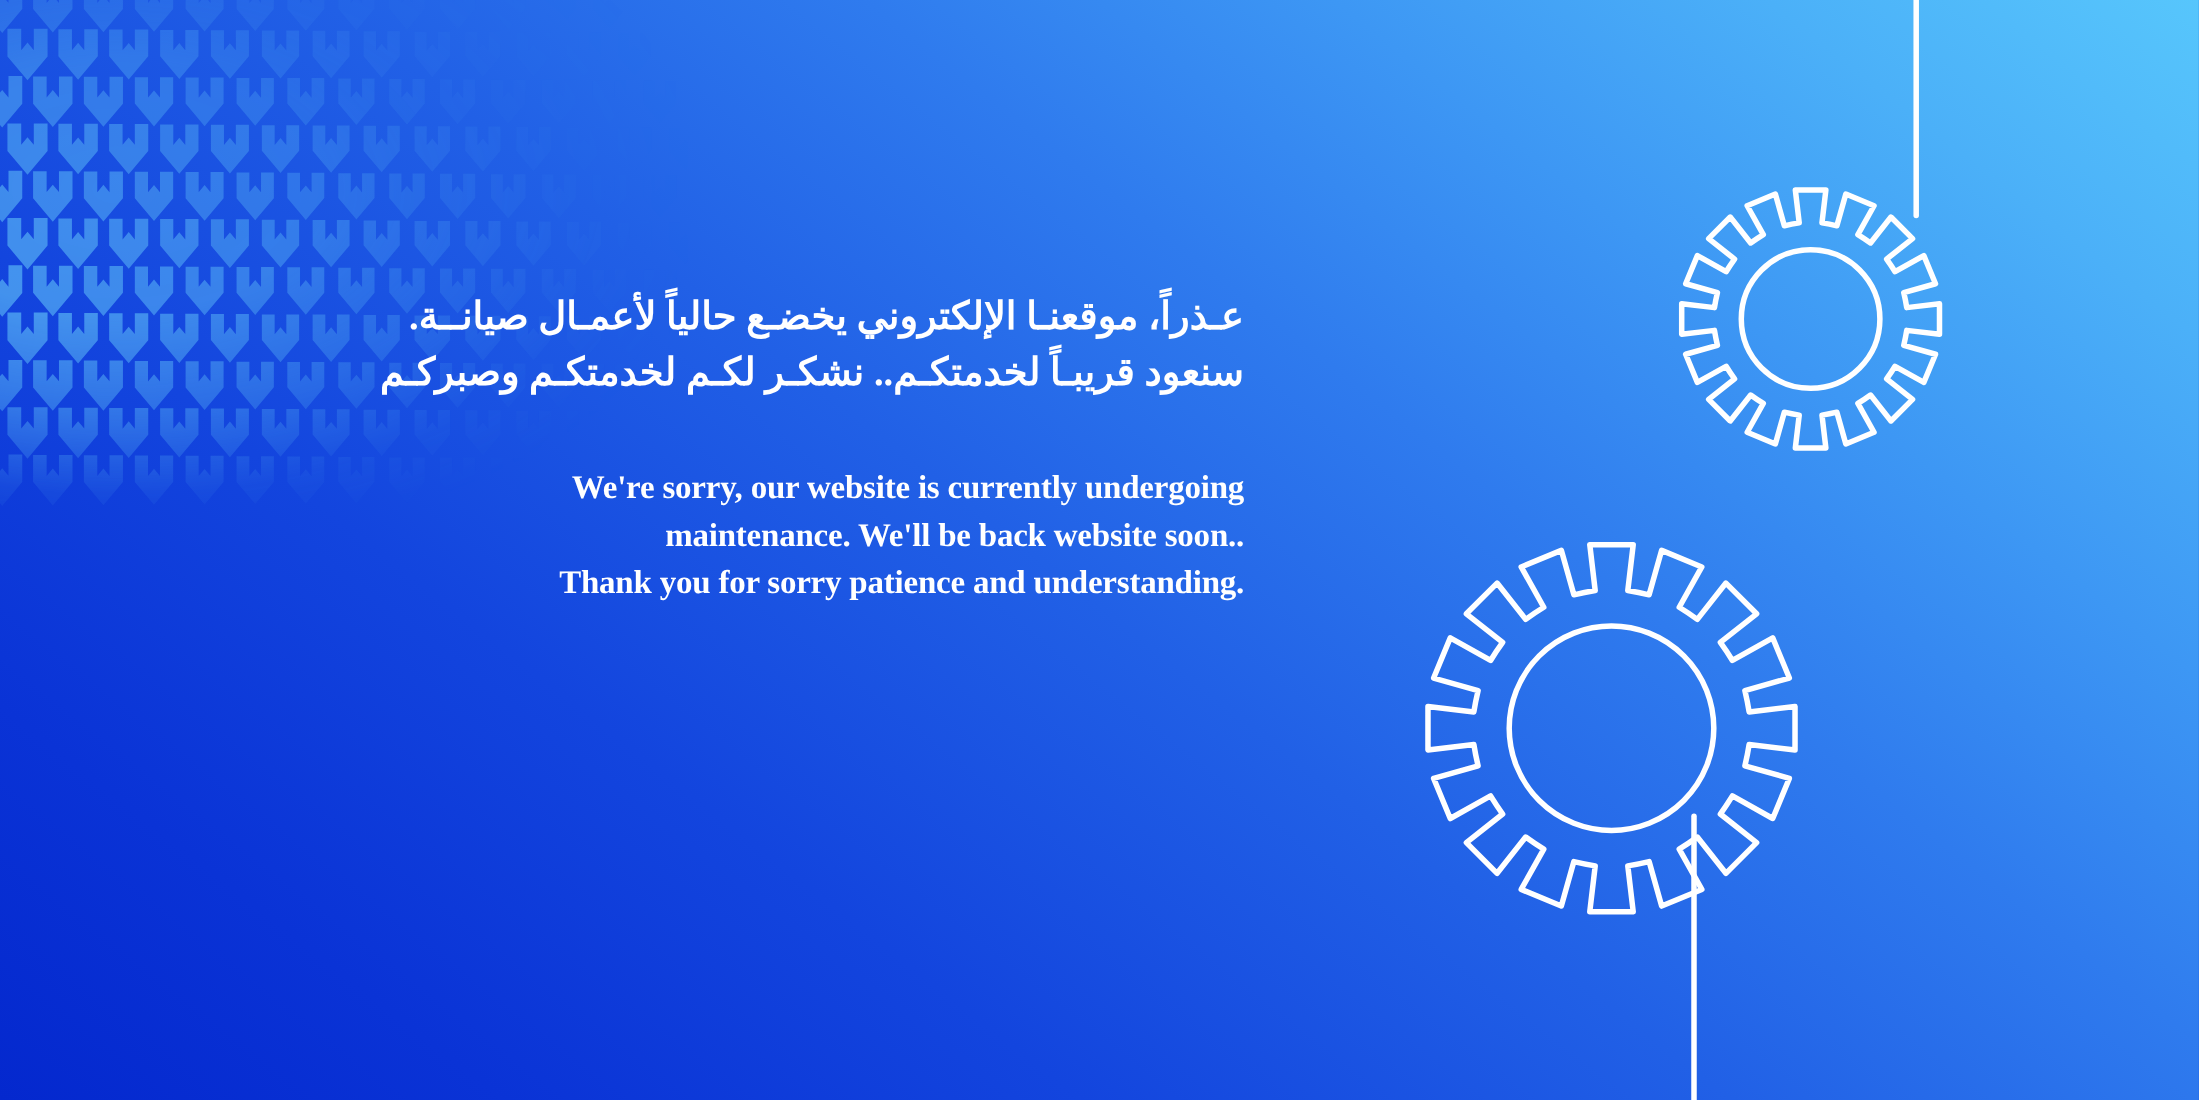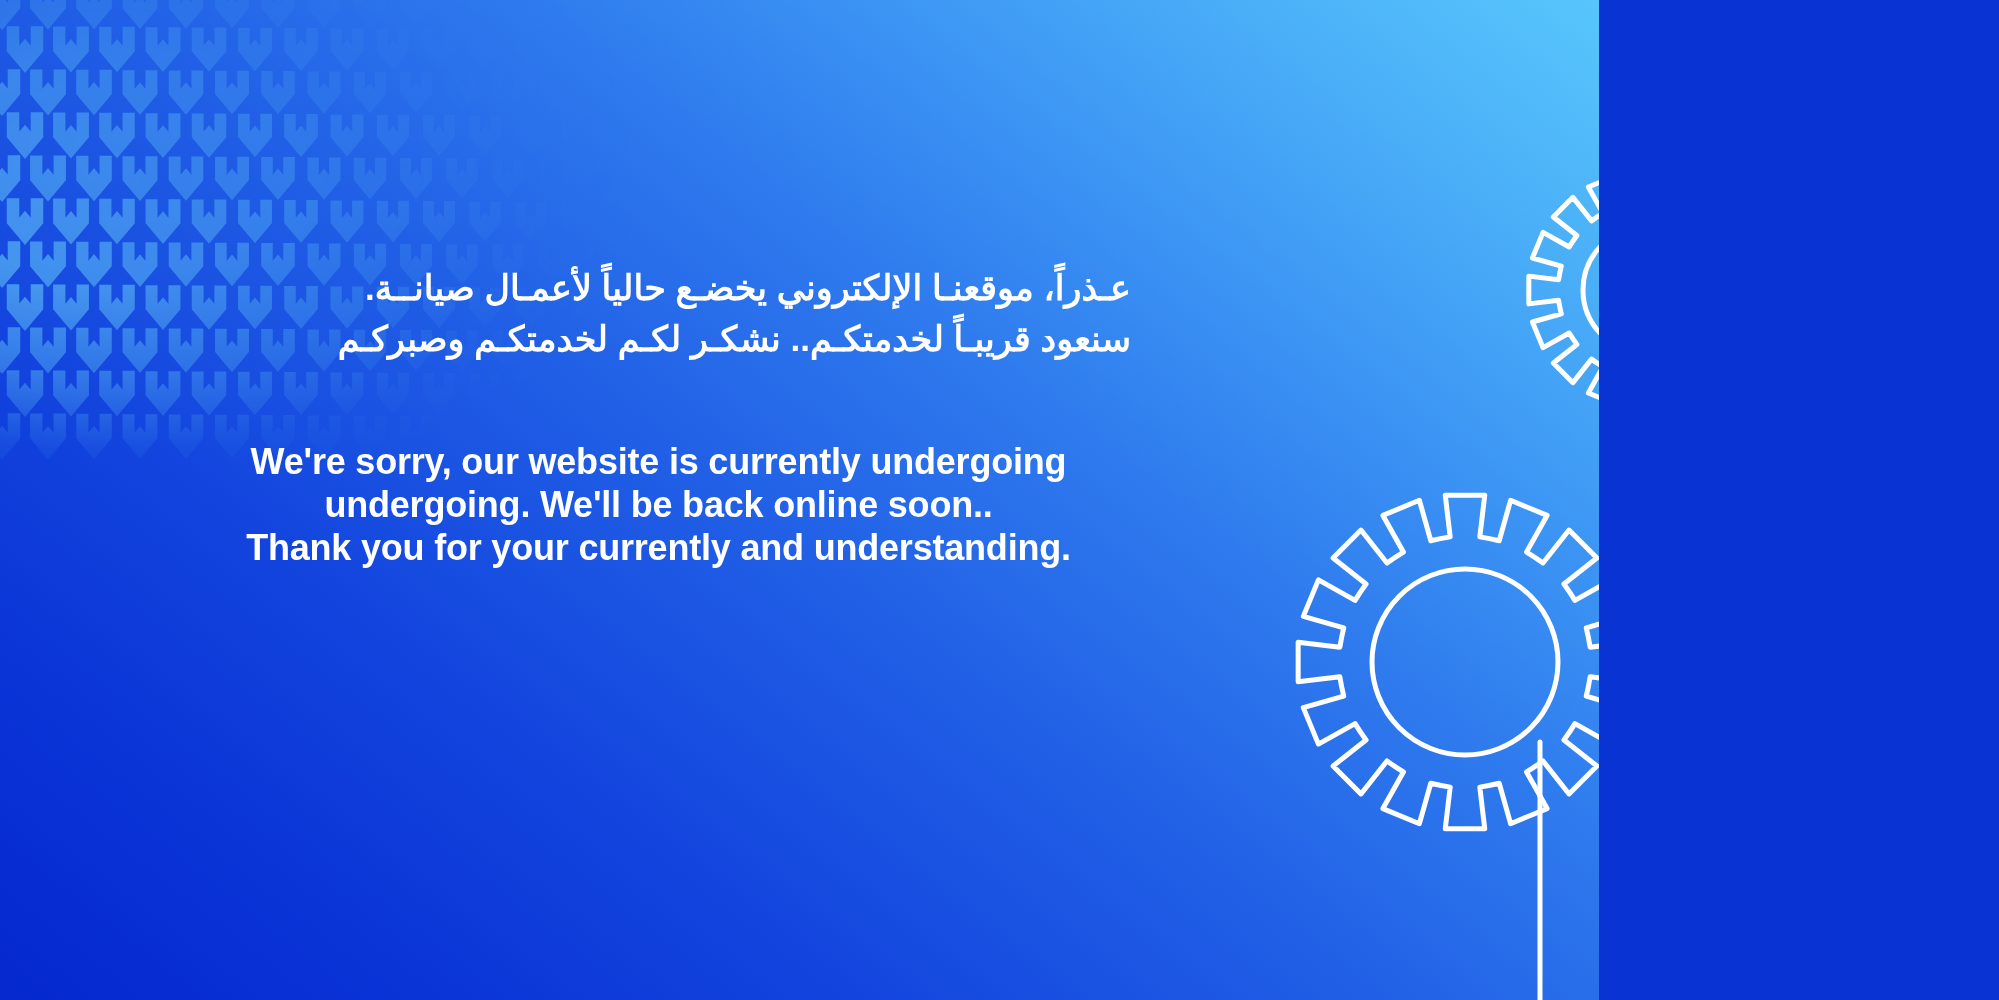--- a/index.html
+++ b/index.html
@@ -3,24 +3,24 @@
 <meta charset="utf-8">
 <title>Maintenance</title>
 <style>
   html, body {
     margin: 0;
     padding: 0;
     background: #0A33D4;
   }
   #stage {
     position: relative;
-    width: 1599px;
+    width: 1999px;
     height: 1000px;
     overflow: hidden;
-    font-family: Liberation Sans, sans-serif;
+    font-family: Liberation Serif, serif;
     
     background:
       linear-gradient(38deg,
         #0428CE 0%,
         #0A33D6 14%,
         #1345DE 30%,
         #2160E6 48%,
         #2F7BEE 63%,
         #3D97F4 76%,
         #4BB0F8 88%,
@@ -74,25 +74,25 @@
     text-align: right;
     color: #FFFFFF;
     font-size: 35px;
     font-weight: 700;
     line-height: 51px;
     letter-spacing: 0px;
   }
   .ar-line { display: block; white-space: nowrap; }
 
   .en-block {
-    margin-top: 76px;
+    margin-top: 58px;
     direction: ltr;
-    text-align: center;
+    text-align: right;
     color: #FFFFFF;
-    font-size: 36px;
+    font-size: 30px;
     font-weight: 700;
     line-height: 43px;
     letter-spacing: -0.2px;
   }
   .en-line { display: block; white-space: nowrap; }
 </style>
 </head>
 <body>
 
 <div id="stage">
@@ -581,19 +581,19 @@
 
   <div id="copy">
 
     <div class="ar-block">
       <span class="ar-line">عـذراً، موقعنـا الإلكتروني يخضـع حالياً لأعمـال صيانــة.</span>
       <span class="ar-line">سنعود قريبـاً لخدمتكـم.. نشكـر لكـم لخدمتكـم وصبركـم</span>
     </div>
 
     <div class="en-block">
       <span class="en-line">We're sorry, our website is currently undergoing</span>
-      <span class="en-line">undergoing. We'll be back online soon..</span>
-      <span class="en-line">Thank you for your currently and understanding.</span>
+      <span class="en-line">maintenance. We'll be back website soon..</span>
+      <span class="en-line">Thank you for sorry patience and understanding.</span>
     </div>
 
   </div>
 
 </div>
 
 </body></html>

